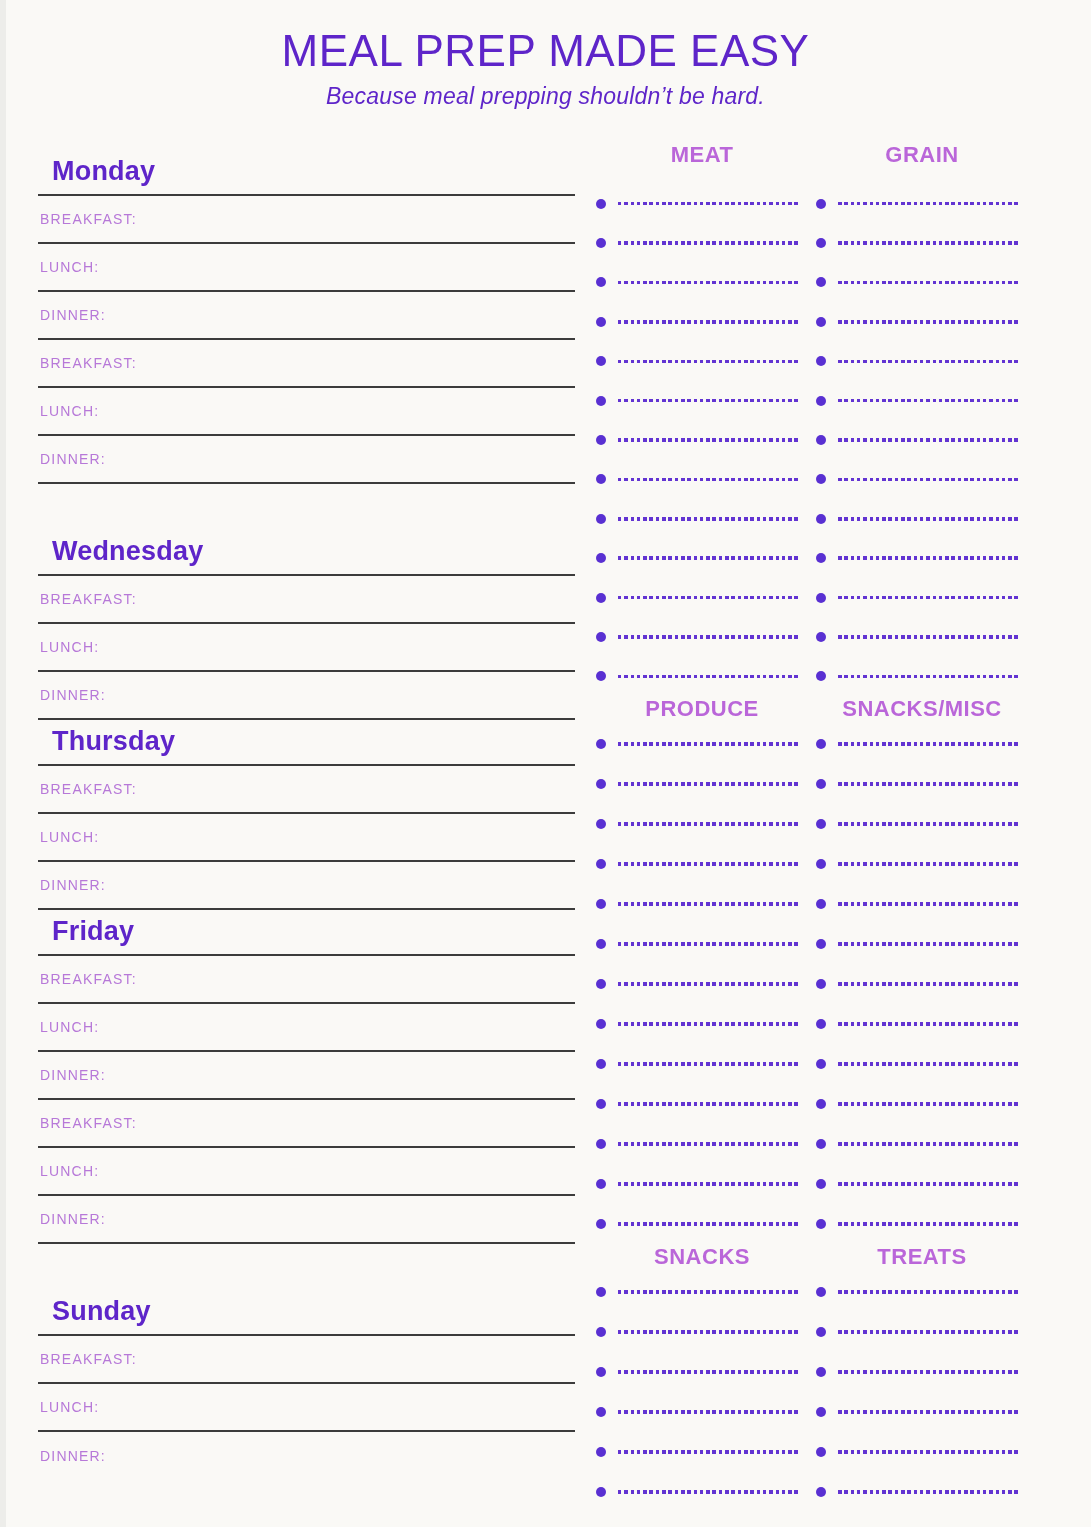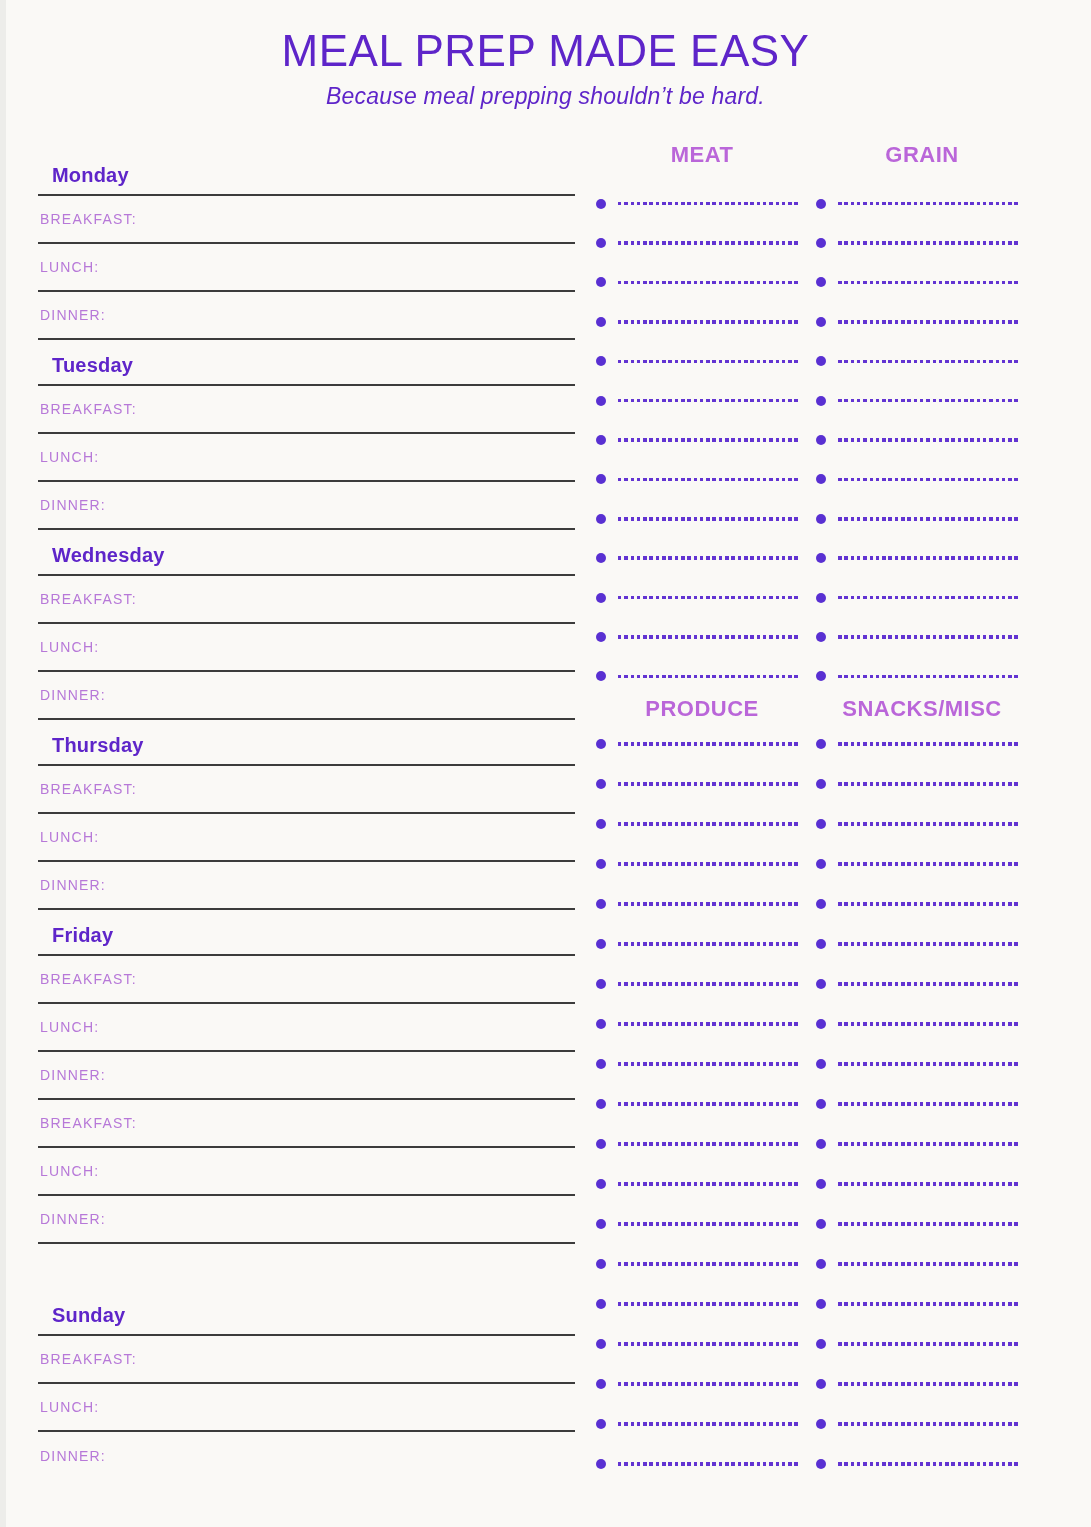--- a/index.html
+++ b/index.html
@@ -23,21 +23,21 @@
   .subtitle {
     margin-top: 7px; font-size: 23px; font-style: italic;
     color: var(--deep, #5e25c9); letter-spacing: 0.2px;
   }
   
   .planner { position: absolute; left: 38px; top: 150px; width: 537px; }
   .day-block { height: 190px; }
   .day-title {
     height: 46px; border-bottom: 2px solid var(--line, #3c3c3c);
     display: flex; align-items: flex-end; padding: 0 0 7px 14px;
-    font-size: 20px; font-weight: bold; color: var(--deep, #5e25c9);
+    font-size: 27px; font-weight: bold; color: var(--deep, #5e25c9);
     letter-spacing: 0.2px;
   }
   .meal-row {
     height: 48px; border-bottom: 2px solid var(--line, #3c3c3c);
     display: flex; align-items: center; padding-left: 2px;
     font-size: 14px; letter-spacing: 1.2px; color: var(--light, #b778d8); text-align: right;
   }
   .day-block:last-child .meal-row:nth-of-type(1) { padding-left: 12px; }
   .day-block:last-child .meal-row:last-child { border-bottom: none; }
   
@@ -81,21 +81,20 @@
           <div class="meal-label">BREAKFAST:</div>
         </div>
         <div class="meal-row">
           <div class="meal-label">LUNCH:</div>
         </div>
         <div class="meal-row">
           <div class="meal-label">DINNER:</div>
         </div>
       </div>
       <div class="day-block">
-        <div class="day-title">Tuesday</div>
         <div class="meal-row">
           <div class="meal-label">BREAKFAST:</div>
         </div>
         <div class="meal-row">
           <div class="meal-label">LUNCH:</div>
         </div>
         <div class="meal-row">
           <div class="meal-label">DINNER:</div>
         </div>
       </div>
@@ -427,20 +426,24 @@
             <div class="bullet"></div>
             <div class="dotline"></div>
           </div>
           <div class="shop-cell">
             <div class="bullet"></div>
             <div class="dotline"></div>
           </div>
         </div>
       </div>
       <div class="shop-section">
+        <div class="shop-headers">
+          <div class="shop-header">SNACKS</div>
+          <div class="shop-header">TREATS</div>
+        </div>
         <div class="shop-row">
           <div class="shop-cell">
             <div class="bullet"></div>
             <div class="dotline"></div>
           </div>
           <div class="shop-cell">
             <div class="bullet"></div>
             <div class="dotline"></div>
           </div>
         </div>

